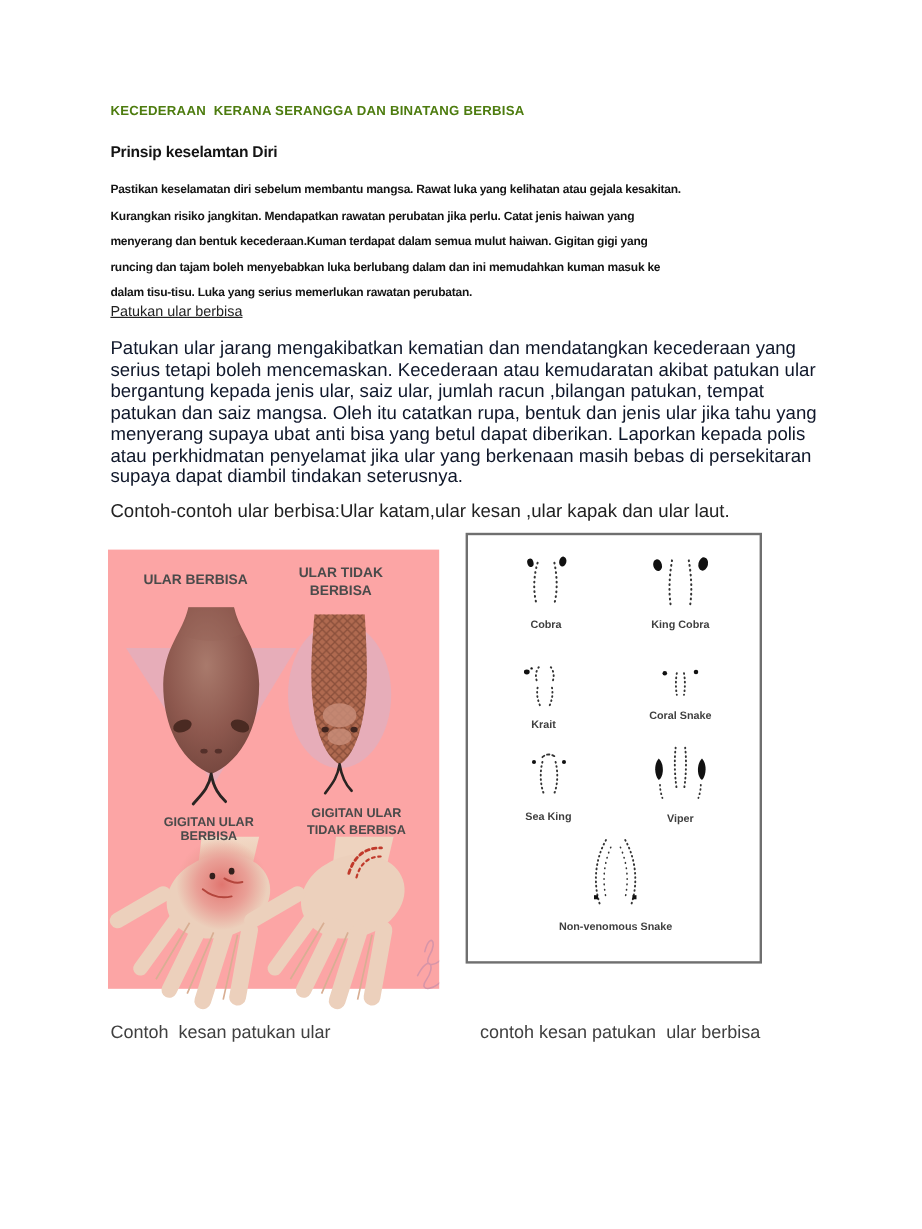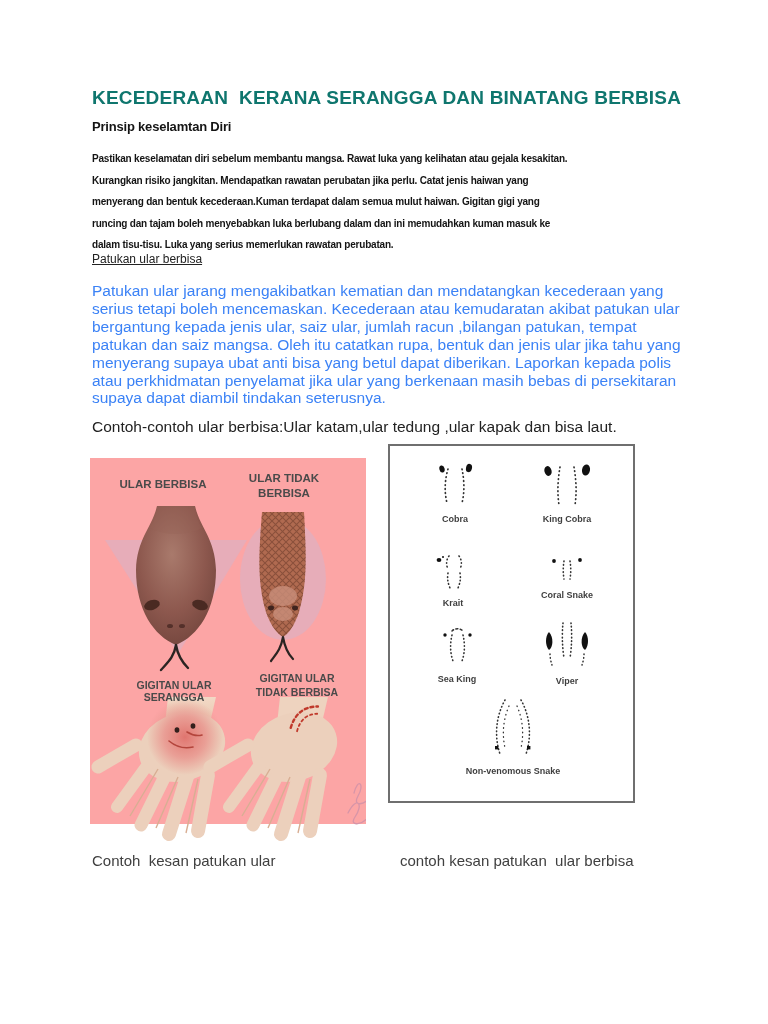--- a/index.html
+++ b/index.html
@@ -2,26 +2,26 @@
 <html><head>
 <meta charset="utf-8">
 <style>
   html,body{margin:0;padding:0;background:#ffffff;}
   #page{position:relative;width:768px;height:1024px;background:#ffffff;overflow:hidden;
         font-family:"Liberation Sans",sans-serif;color:#1c1c1c;}
   .abs{position:absolute;}
   .pre{white-space:pre-wrap;}
   .preline{white-space:pre-line;}
 
-  .title{left:92px;top:87px;width:620px;font-size:19px;font-weight:bold;letter-spacing:.2px;color:#0f766e;}
+  .title{left:92px;top:87px;width:620px;font-size:11px;font-weight:bold;letter-spacing:.2px;color:#4d7c0f;}
   .subtitle{left:92px;top:119px;font-size:13px;font-weight:bold;letter-spacing:-.2px;color:#141414;}
   .intro{left:92px;top:148px;width:606px;font-size:10px;font-weight:bold;letter-spacing:-.2px;
          line-height:21.5px;color:#141414;}
   .heading{left:92px;top:252px;font-size:12px;text-decoration:underline;color:#222;}
-  .bodypara{left:92px;top:282px;width:606px;font-size:15.5px;line-height:17.9px;color:#3b82f6;}
+  .bodypara{left:92px;top:282px;width:606px;font-size:15.5px;line-height:17.9px;color:#0f172a;}
   .examples{left:92px;top:418px;width:620px;font-size:15.5px;color:#222;}
   .caption{top:852px;font-size:15px;color:#404040;}
   .caption.left{left:92px;}
   .caption.right{left:400px;}
 
   
   .fig-left{left:90px;top:458px;width:276px;height:366px;background:#fca5a5;}
   .fig-label{position:absolute;font-weight:bold;color:#4a4a4a;text-align:center;
              font-family:"Liberation Sans",sans-serif;}
   .lab-venom{left:18px;top:20px;width:110px;font-size:11.5px;}
@@ -62,21 +62,21 @@
   <div class="abs heading">Patukan ular berbisa</div>
 
   <div class="abs bodypara preline">Patukan ular jarang mengakibatkan kematian dan mendatangkan kecederaan yang
 serius tetapi boleh mencemaskan. Kecederaan atau kemudaratan akibat patukan ular
 bergantung kepada jenis ular, saiz ular, jumlah racun ,bilangan patukan, tempat
 patukan dan saiz mangsa. Oleh itu catatkan rupa, bentuk dan jenis ular jika tahu yang
 menyerang supaya ubat anti bisa yang betul dapat diberikan. Laporkan kepada polis
 atau perkhidmatan penyelamat jika ular yang berkenaan masih bebas di persekitaran
 supaya dapat diambil tindakan seterusnya.</div>
 
-  <div class="abs examples">Contoh-contoh ular berbisa:Ular katam,ular tedung ,ular kapak dan bisa laut.</div>
+  <div class="abs examples">Contoh-contoh ular berbisa:Ular katam,ular kesan ,ular kapak dan ular laut.</div>
 
   <div class="abs fig-left">
 
     <svg width="276" height="366" viewBox="0 0 276 366">
       <defs>
         <radialGradient id="headGrad" cx="45%" cy="35%" r="75%">
           <stop offset="0%" stop-color="#a97a6c"></stop>
           <stop offset="55%" stop-color="#8d584e"></stop>
           <stop offset="100%" stop-color="#6e423a"></stop>
         </radialGradient>
@@ -153,21 +153,21 @@
           <path d="M0,10 Q16,-6 34,4" stroke="#c0392b" stroke-width="2.4" fill="none" stroke-dasharray="3 3" stroke-linecap="round"></path>
           <path d="M4,16 Q16,3 30,10" stroke="#c0392b" stroke-width="1.8" fill="none" stroke-dasharray="2.4 3" stroke-linecap="round"></path>
         </g>
         <path d="M152,96 c4,-16 11,-9 4,3 c-6,11 7,10 13,-1 c4,-8 0,-10 -3,-5 M146,116 c9,-18 16,-9 7,4 c-7,10 9,9 16,-4" stroke="#d795a8" stroke-width="1.3" fill="none" stroke-linecap="round"></path>
       </g>
     </svg>
 
     <div class="fig-label lab-venom">ULAR BERBISA</div>
     <div class="fig-label lab-nonvenom preline">ULAR TIDAK
 BERBISA</div>
-    <div class="fig-label lab-bite-venom">GIGITAN ULAR SERANGGA</div>
+    <div class="fig-label lab-bite-venom">GIGITAN ULAR BERBISA</div>
     <div class="fig-label lab-bite-nonvenom preline">GIGITAN ULAR
 TIDAK BERBISA</div>
   </div>
 
   <div class="abs fig-right">
 
     <div class="pattern p-kingcobra">
       <svg width="52" height="46" viewBox="0 0 52 46">
         <path d="M19,5 C17,17 16,30 18,43" stroke="#333" stroke-width="1.7" fill="none" stroke-dasharray="0.6 3.4" stroke-linecap="round"></path>
         <path d="M33,5 C35,17 36,30 34,43" stroke="#333" stroke-width="1.7" fill="none" stroke-dasharray="0.6 3.4" stroke-linecap="round"></path>

